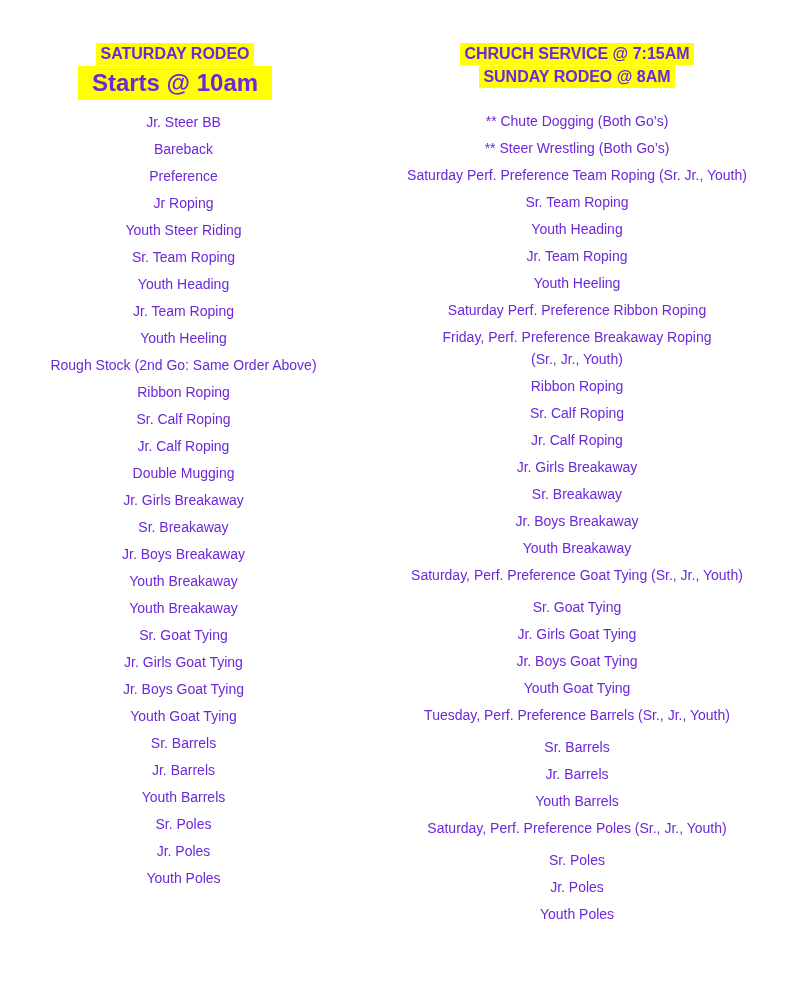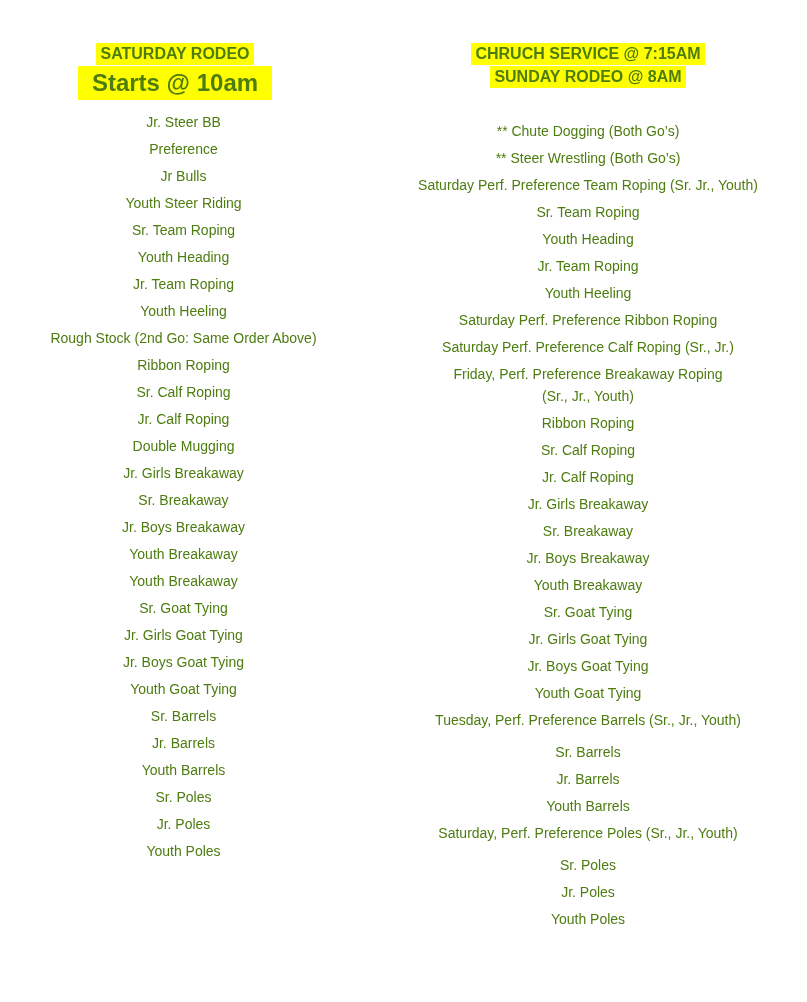--- a/index.html
+++ b/index.html
@@ -5,31 +5,31 @@
   html, body {
     margin: 0;
     padding: 0;
     background: #ffffff;
   }
   .page {
     position: relative;
     width: 807px;
     height: 1002px;
     background: #ffffff;
-    color: #4d7c0f;
+    color: #6d28d9;
     font-family: "Liberation Sans", sans-serif;
     overflow: hidden;
   }
   .col {
     position: absolute;
     top: 43px;
     text-align: center;
   }
   .col-left  { left: 0px;   width: 350px; }
-  .col-right { left: 369px; width: 438px; }
+  .col-right { left: 358px; width: 438px; }
 
   .hdr-line { display: block; }
   .hdr-line + .hdr-line { margin-top: 1px; }
 
   .hl {
     display: inline-block;
     background: #ffff00;
     font-weight: bold;
     white-space: pre;
   }
@@ -40,21 +40,21 @@
     padding: 3px 4px;
   }
   
   .hl-lg {
     font-size: 24px;
     line-height: 28px;
     padding: 3px 14px;
   }
 
   .col-left  .items { margin-top: 11px; padding-left: 17px; }
-  .col-right .items { margin-top: 32px; }
+  .col-right .items { margin-top: 22px; }
 
   .item {
     font-size: 14px;
     line-height: 22px;
     margin-bottom: 5px;
     white-space: pre;      
   }
   .item.bold { font-weight: normal; }
   .item.gap-after { margin-bottom: 10px; }
 </style>
@@ -64,22 +64,23 @@
 <div class="page">
 
   <section class="col col-left">
     <div class="hdr">
       <span class="hdr-line"><span class="hl hl-sm">SATURDAY RODEO</span></span>
       <span class="hdr-line"><span class="hl hl-lg">Starts @ 10am</span></span>
     </div>
     <div class="items">
 
     <div class="item">Jr. Steer BB</div>
+        <div class="item">Bareback</div>
         <div class="item">Preference</div>
-        <div class="item">Jr Bulls</div>
+        <div class="item">Jr Roping</div>
         <div class="item">Youth Steer Riding</div>
         <div class="item">Sr. Team Roping</div>
         <div class="item">Youth Heading</div>
         <div class="item">Jr. Team Roping</div>
         <div class="item">Youth Heeling</div>
         <div class="item bold">Rough Stock (2nd Go: Same Order Above)</div>
         <div class="item">Ribbon Roping</div>
         <div class="item">Sr. Calf Roping</div>
         <div class="item">Jr. Calf Roping</div>
         <div class="item">Double Mugging</div>
@@ -109,30 +110,30 @@
     <div class="items">
 
     <div class="item">** Chute Dogging (Both Go’s)</div>
         <div class="item">** Steer Wrestling (Both Go’s)</div>
         <div class="item bold">Saturday Perf. Preference Team Roping (Sr. Jr., Youth)</div>
         <div class="item">Sr. Team Roping</div>
         <div class="item">Youth Heading</div>
         <div class="item">Jr. Team Roping</div>
         <div class="item">Youth Heeling</div>
         <div class="item bold">Saturday Perf. Preference Ribbon Roping</div>
-        <div class="item bold">Saturday Perf. Preference Calf Roping (Sr., Jr.)</div>
         <div class="item bold">Friday, Perf. Preference Breakaway Roping
 (Sr., Jr., Youth)</div>
         <div class="item">Ribbon Roping</div>
         <div class="item">Sr. Calf Roping</div>
         <div class="item">Jr. Calf Roping</div>
         <div class="item">Jr. Girls Breakaway</div>
         <div class="item">Sr. Breakaway</div>
         <div class="item">Jr. Boys Breakaway</div>
         <div class="item">Youth Breakaway</div>
+        <div class="item bold gap-after">Saturday, Perf. Preference Goat Tying (Sr., Jr., Youth)</div>
         <div class="item">Sr. Goat Tying</div>
         <div class="item">Jr. Girls Goat Tying</div>
         <div class="item">Jr. Boys Goat Tying</div>
         <div class="item">Youth Goat Tying</div>
         <div class="item bold gap-after">Tuesday, Perf. Preference Barrels (Sr., Jr., Youth)</div>
         <div class="item">Sr. Barrels</div>
         <div class="item">Jr. Barrels</div>
         <div class="item">Youth Barrels</div>
         <div class="item bold gap-after">Saturday, Perf. Preference Poles (Sr., Jr., Youth)</div>
         <div class="item">Sr. Poles</div>

